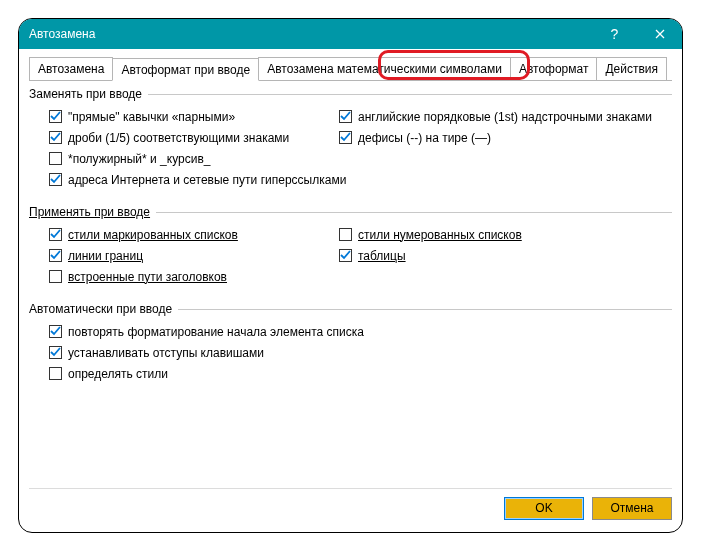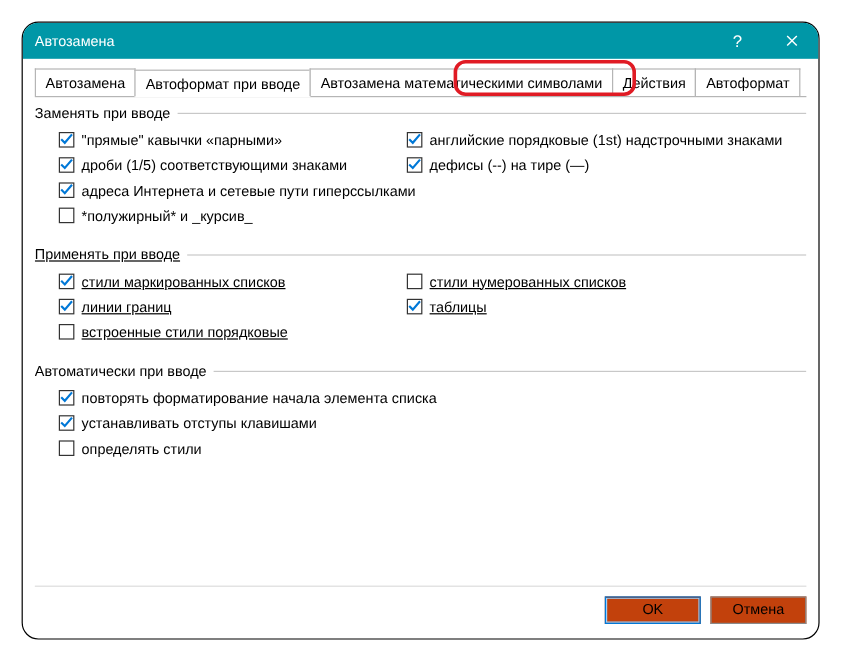--- a/index.html
+++ b/index.html
@@ -129,21 +129,21 @@
     display: flex;
     justify-content: flex-end;
     gap: 8px;
     padding-top: 8px;
     border-top: 1px solid #dcdcdc;
   }
   .btn {
     min-width: 80px;
     height: 23px;
     border: 1px solid #8a8a8a;
-    background: #c2410c;
+    background: #eab308;
     font-size: 12px;
     text-align: center;
     line-height: 21px;
     padding: 0 10px;
   }
   .btn.primary {
     border: 1px solid #0078d7;
     box-shadow: inset 0 0 0 1px #99d1ff;
   }
 </style>
@@ -162,22 +162,22 @@
       </svg>
     </div>
   </div>
 
   <div class="dialog-body">
 
     <div class="tabs">
       <div class="tab">Автозамена</div>
       <div class="tab active">Автоформат при вводе</div>
       <div class="tab">Автозамена математическими символами</div>
+      <div class="tab">Автоформат</div>
       <div class="tab">Действия</div>
-      <div class="tab">Автоформат</div>
     </div>
 
     <div class="groups">
 
       <div class="group">
         <div class="group-header">
           <span class="gtitle">Заменять при вводе</span>
           <div class="gline"></div>
         </div>
         <div class="cols">
@@ -192,30 +192,30 @@
             </div>
             <div class="chk-row">
               <span class="chk checked">
                   <svg width="11" height="11" viewBox="0 0 11 11">
                     <polyline points="1,5 4,8 10,1" fill="none" stroke="#0078d7" stroke-width="1.8"></polyline>
                   </svg>
                 </span>
               <span>дроби (1/5) соответствующими знаками</span>
             </div>
             <div class="chk-row">
-              <span class="chk checked">
-                  <svg width="11" height="11" viewBox="0 0 11 11">
-                    <polyline points="1,5 4,8 10,1" fill="none" stroke="#0078d7" stroke-width="1.8"></polyline>
-                  </svg>
-                </span>
-              <span>адреса Интернета и сетевые пути гиперссылками</span>
-            </div>
-            <div class="chk-row">
               <span class="chk"></span>
               <span>*полужирный* и _курсив_</span>
+            </div>
+            <div class="chk-row">
+              <span class="chk checked">
+                  <svg width="11" height="11" viewBox="0 0 11 11">
+                    <polyline points="1,5 4,8 10,1" fill="none" stroke="#0078d7" stroke-width="1.8"></polyline>
+                  </svg>
+                </span>
+              <span>адреса Интернета и сетевые пути гиперссылками</span>
             </div>
           </div>
           <div class="col-right">
             <div class="chk-row">
               <span class="chk checked">
                   <svg width="11" height="11" viewBox="0 0 11 11">
                     <polyline points="1,5 4,8 10,1" fill="none" stroke="#0078d7" stroke-width="1.8"></polyline>
                   </svg>
                 </span>
               <span>английские порядковые (1st) надстрочными знаками</span>
@@ -250,21 +250,21 @@
             <div class="chk-row">
               <span class="chk checked">
                   <svg width="11" height="11" viewBox="0 0 11 11">
                     <polyline points="1,5 4,8 10,1" fill="none" stroke="#0078d7" stroke-width="1.8"></polyline>
                   </svg>
                 </span>
               <span>линии границ</span>
             </div>
             <div class="chk-row">
               <span class="chk"></span>
-              <span>встроенные стили порядковые</span>
+              <span>встроенные пути заголовков</span>
             </div>
           </div>
           <div class="col-right">
             <div class="chk-row">
               <span class="chk"></span>
               <span>стили нумерованных списков</span>
             </div>
             <div class="chk-row">
               <span class="chk checked">
                   <svg width="11" height="11" viewBox="0 0 11 11">

